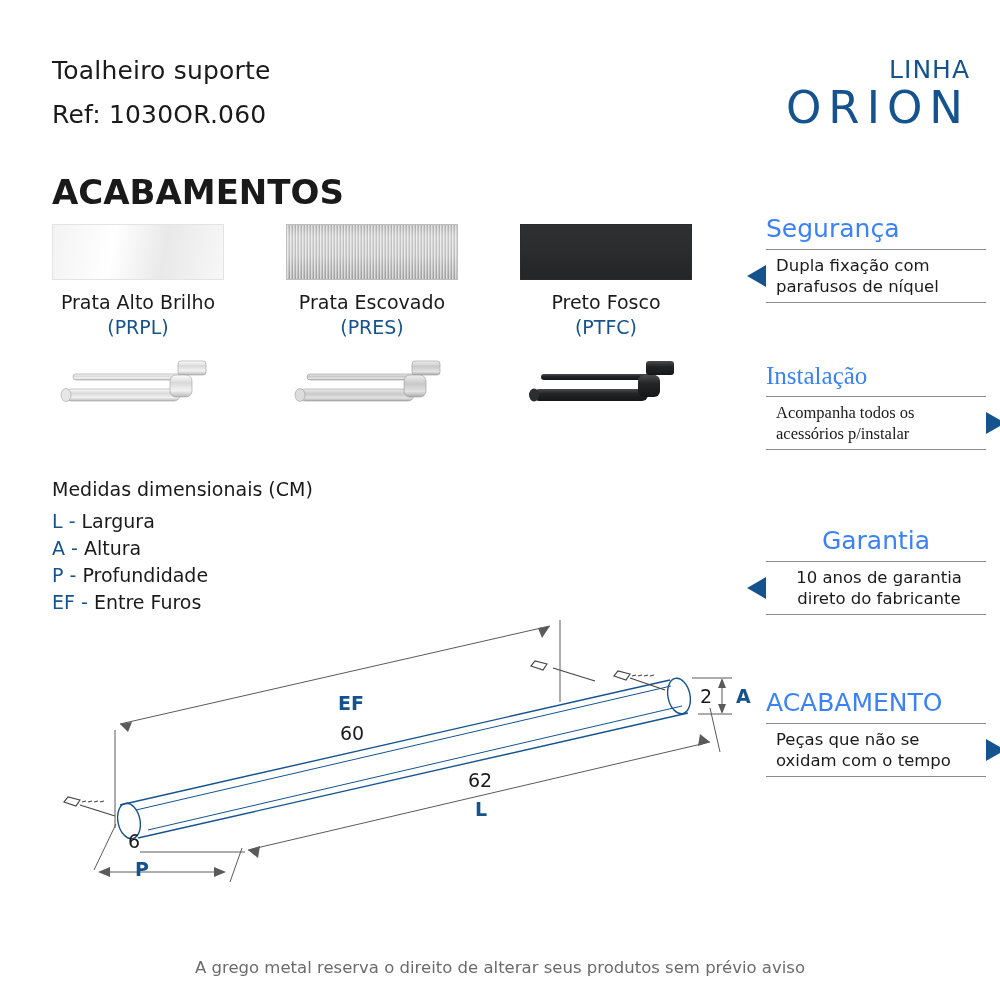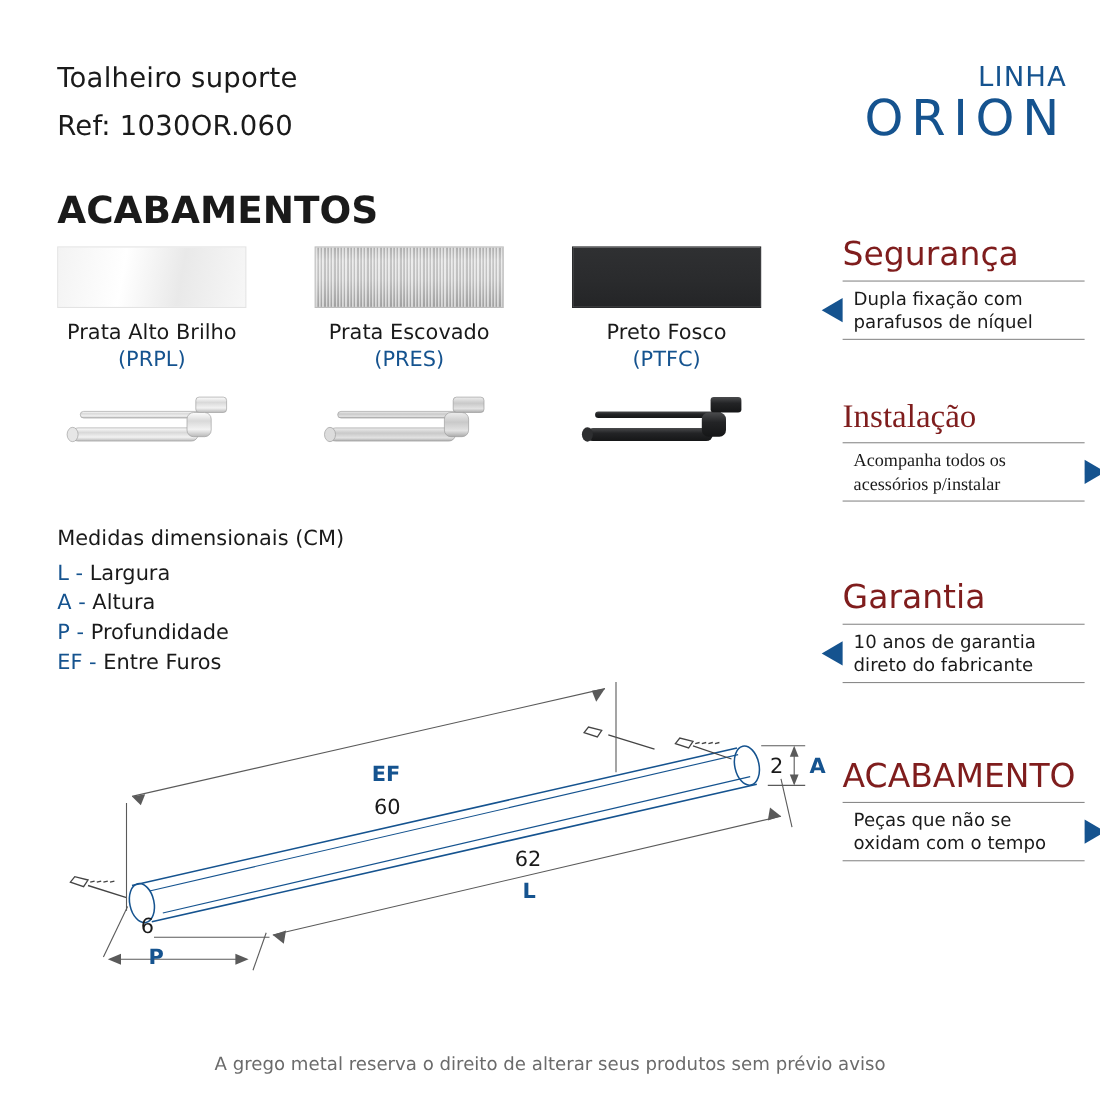--- a/index.html
+++ b/index.html
@@ -152,22 +152,22 @@
     color: #15538f;
   }
 
   
   .feature {
     position: absolute;
     left: 766px;
     width: 220px;
   }
   .feature .f-title {
-    font-size: 30px;
-    color: #7f1d1d;
+    font-size: 25px;
+    color: #3b82f6;
     margin-bottom: 6px;
     white-space: nowrap;
   }
   .feature .f-body {
     font-size: 16.5px;
     line-height: 21px;
     color: #1a1a1a;
     border-top: 1px solid #8a8a8a;
     border-bottom: 1px solid #8a8a8a;
     padding: 5px 4px 5px 10px;
@@ -186,21 +186,21 @@
     border-right: 19px solid #15538f;
   }
   .arrow-right {
     right: -19px;
     border-top: 11px solid transparent;
     border-bottom: 11px solid transparent;
     border-left: 19px solid #15538f;
   }
   .f-seguranca  { top: 214px; }
   .f-instalacao { top: 362px; font-family: Liberation Serif, serif; }
-  .f-garantia   { top: 526px; }
+  .f-garantia   { top: 526px; text-align: center; }
   .f-acabamento { top: 688px; }
   .f-estrutura  { top: 836px; }
 
   
   .tech-drawing {
     position: absolute;
     left: 20px;
     top: 620px;
     width: 760px;
     height: 300px;

